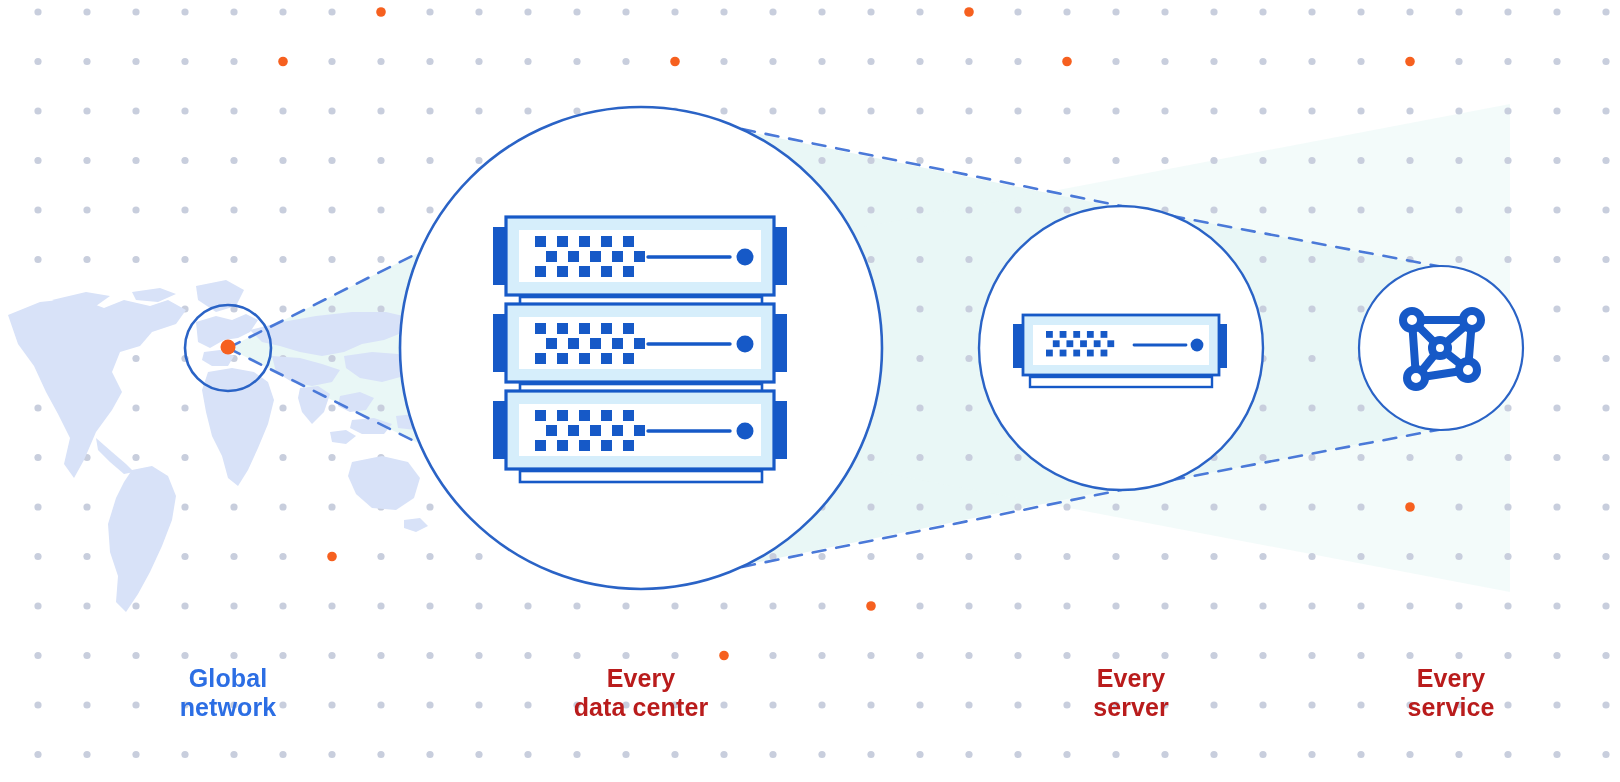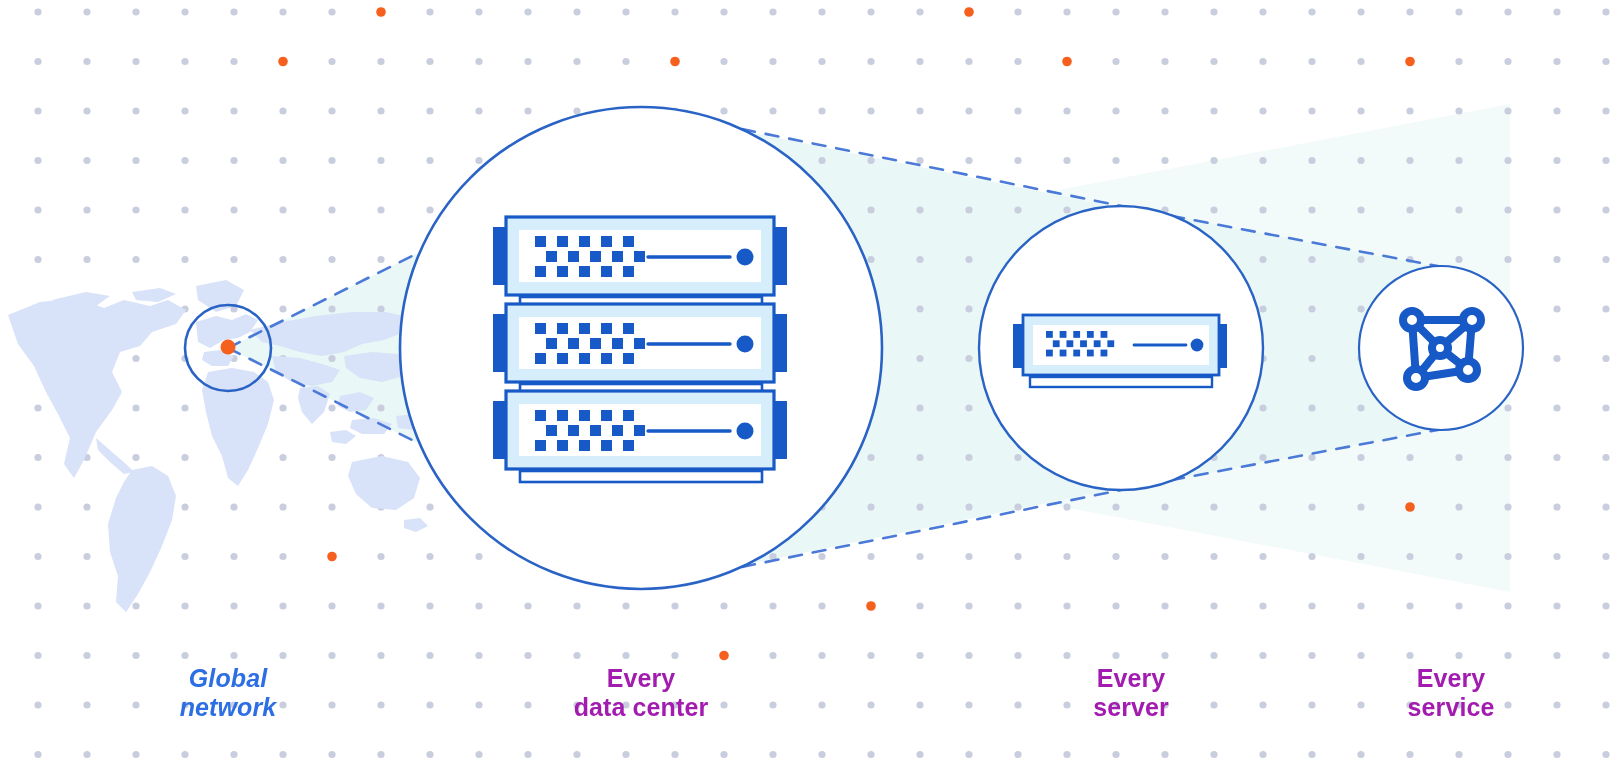--- a/index.html
+++ b/index.html
@@ -22,23 +22,23 @@
     display:block;
   }
   .lbl{
     position:absolute;
     text-align:center;
     line-height:1.16;
     font-size:25px;
     font-weight:700;
     letter-spacing:.1px;
     white-space:pre-line;
-    color:#a21caf;
+    color:#b91c1c;
   }
-  .lbl.accent{ color:#2c6ee4;font-style:italic; }
+  .lbl.accent{ color:#2c6ee4; }
   #lbl-global{ left:128px; top:664px; width:200px; }
   #lbl-dc{ left:541px; top:664px; width:200px; }
   #lbl-server{ left:1031px; top:664px; width:200px; }
   #lbl-service{ left:1351px; top:664px; width:200px; }
 </style>
 </head>
 <body>
 
 <div id="stage">
 

